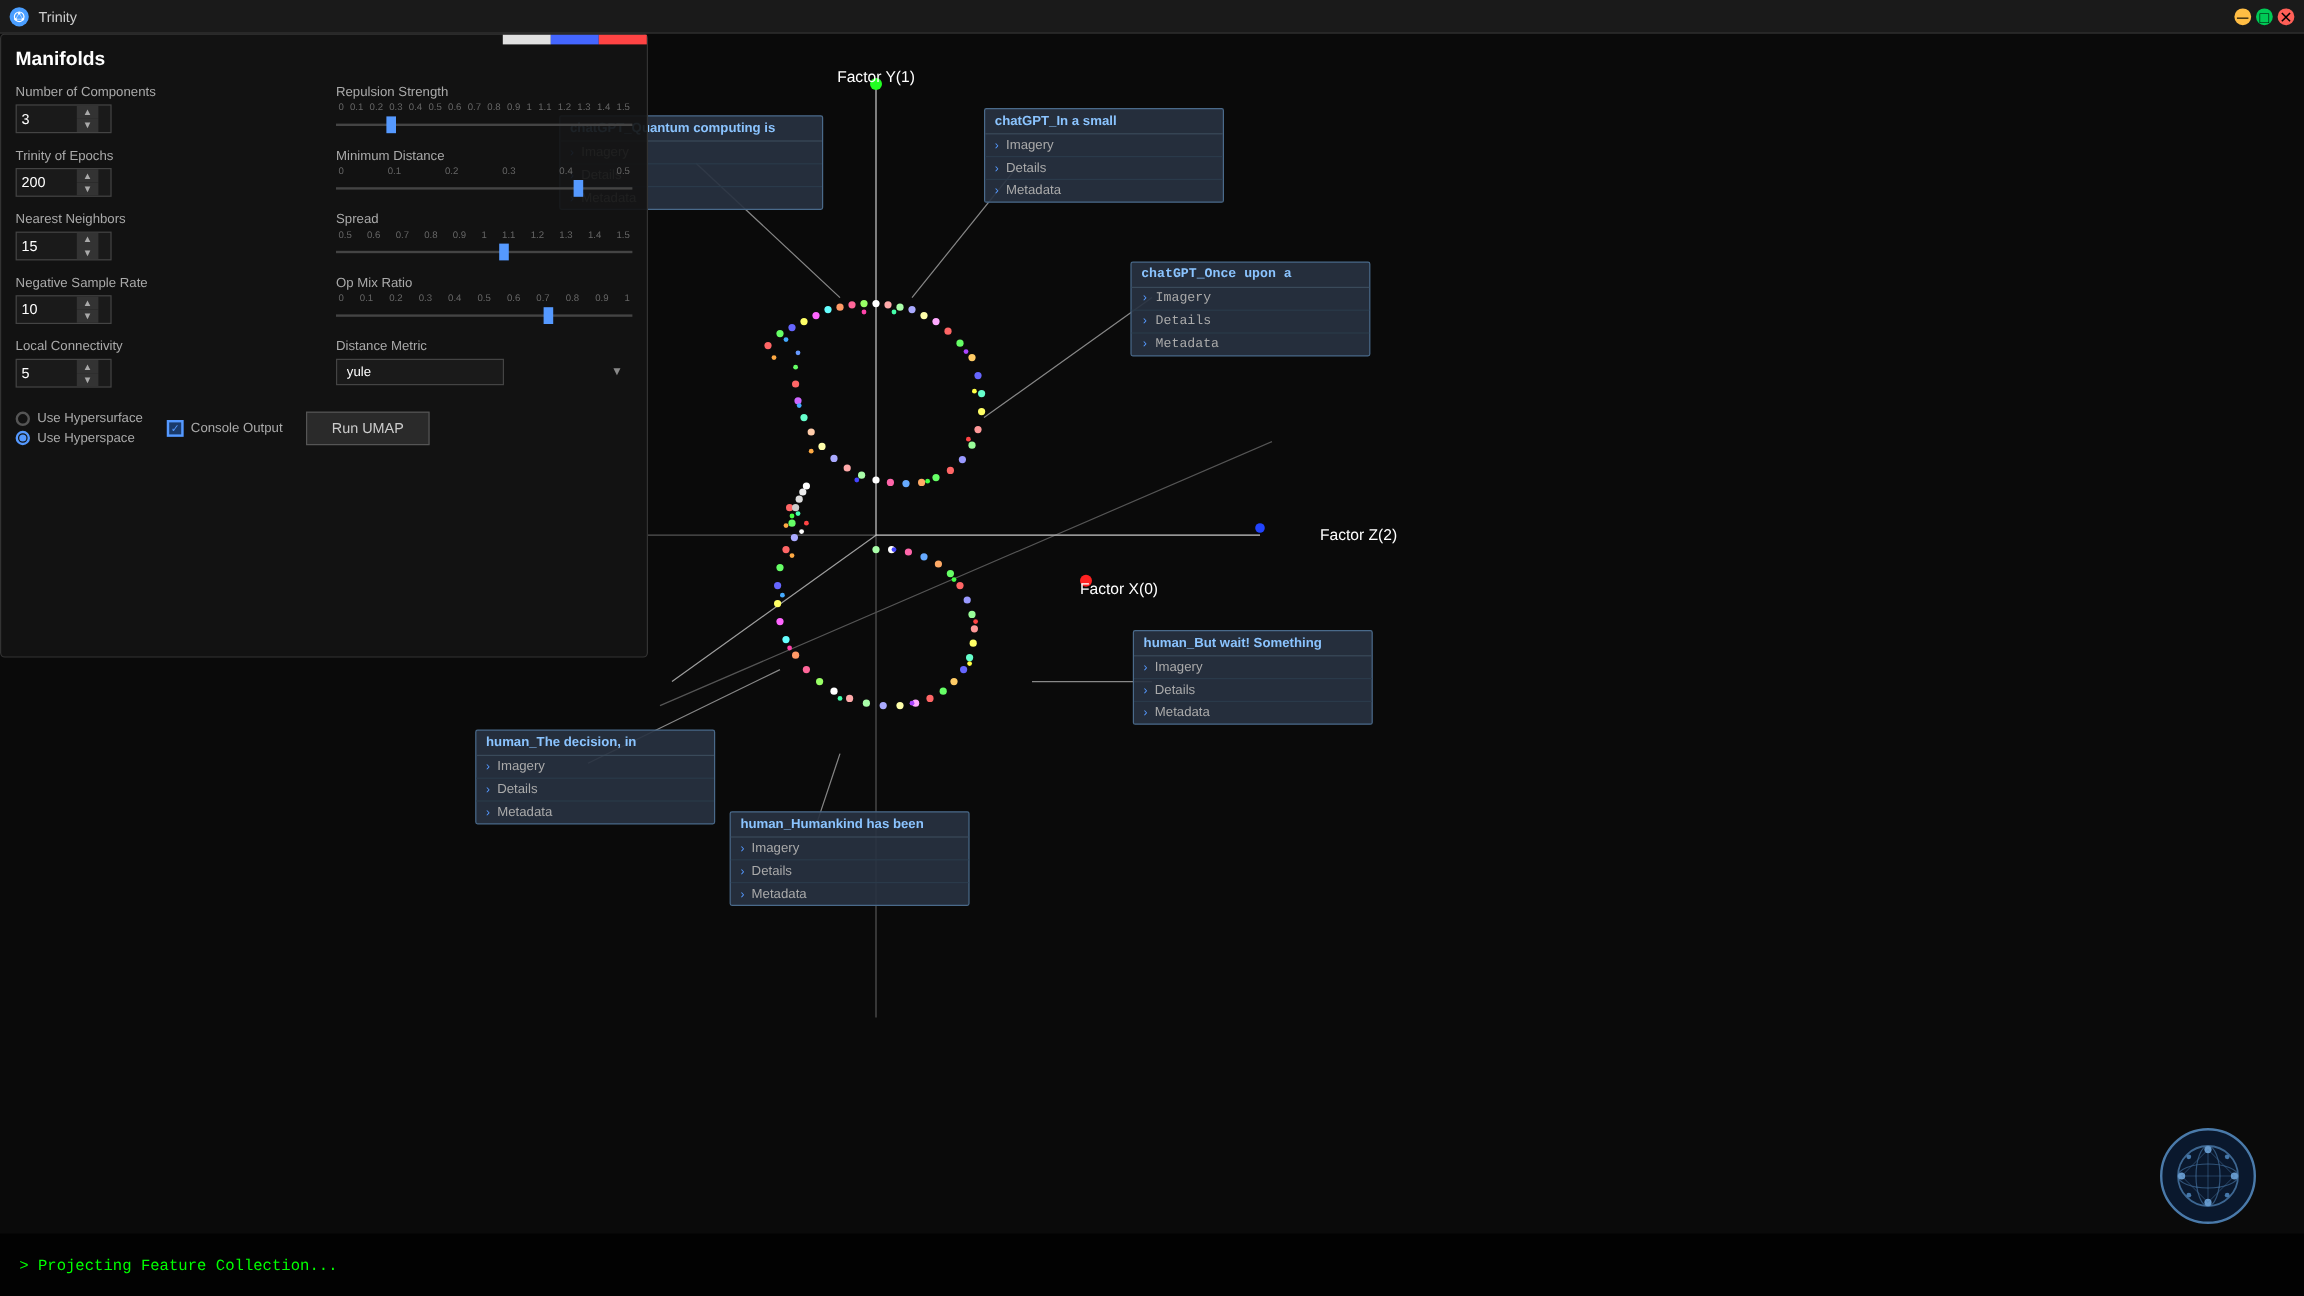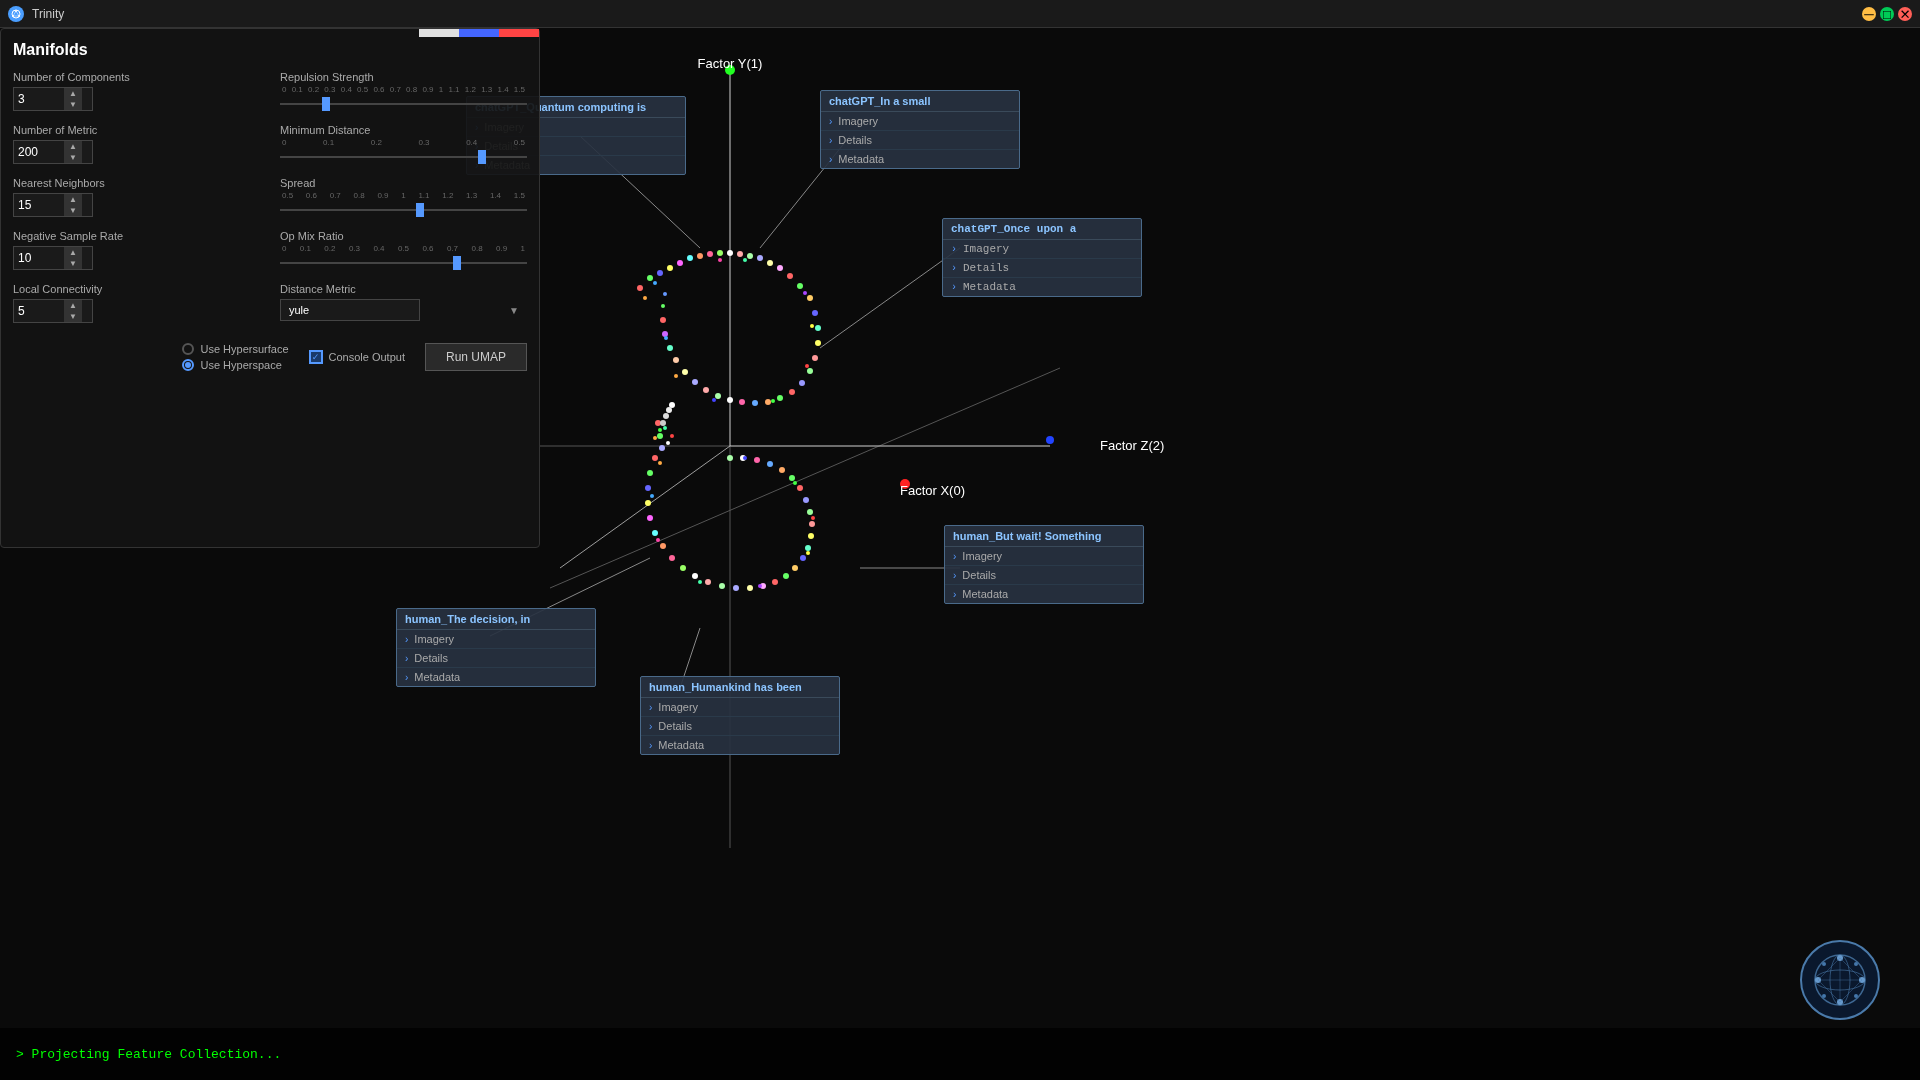--- a/index.html
+++ b/index.html
@@ -232,21 +232,20 @@
       font-size: 12px;
       margin-top: 8px;
     }
 
     
     .bottom-row {
       display: flex;
       align-items: center;
       gap: 20px;
       margin-top: 12px;
-      justify-content: flex-end;
     }
 
     
     #viz-area {
       position: absolute;
       top: 0; left: 0; right: 0; bottom: 0;
     }
 
     
     .axis-label {
@@ -404,21 +403,21 @@
             <span>1.5</span>
         </div>
         <div class="slider-wrapper">
           <div class="slider-track">
             <div class="slider-thumb" style="left: 17%;"></div>
           </div>
         </div>
       </div>
 
       <div class="setting-group">
-        <span class="setting-label">Number of Metric</span>
+        <span class="setting-label">Trinity of Epochs</span>
         <div class="number-input-wrapper">
           <input class="number-input" type="text" value="200" style="">
           <div class="spin-btns">
             <button class="spin-btn">▲</button>
             <button class="spin-btn">▼</button>
           </div>
         </div>
       </div>
 
       <div class="setting-group slider-container">
@@ -727,21 +726,21 @@
       <div class="node-card-item"><span class="chevron">›</span>Metadata</div>
     </div>
 
     <div class="node-card" style="top: 580px; left: 396px; min-width: 200px;">
       <div class="node-card-header">human_The decision, in</div>
       <div class="node-card-item"><span class="chevron">›</span>Imagery</div>
       <div class="node-card-item"><span class="chevron">›</span>Details</div>
       <div class="node-card-item"><span class="chevron">›</span>Metadata</div>
     </div>
 
-    <div class="node-card" style="top: 648px; left: 608px; min-width: 200px; margin-left: 32px;">
+    <div class="node-card" style="top: 648px; left: 608px; min-width: 200px;">
       <div class="node-card-header">human_Humankind has been</div>
       <div class="node-card-item"><span class="chevron">›</span>Imagery</div>
       <div class="node-card-item"><span class="chevron">›</span>Details</div>
       <div class="node-card-item"><span class="chevron">›</span>Metadata</div>
     </div>
 
     <div class="node-card" style="top: 497px; left: 944px; min-width: 200px;">
       <div class="node-card-header">human_But wait! Something</div>
       <div class="node-card-item"><span class="chevron">›</span>Imagery</div>
       <div class="node-card-item"><span class="chevron">›</span>Details</div>

